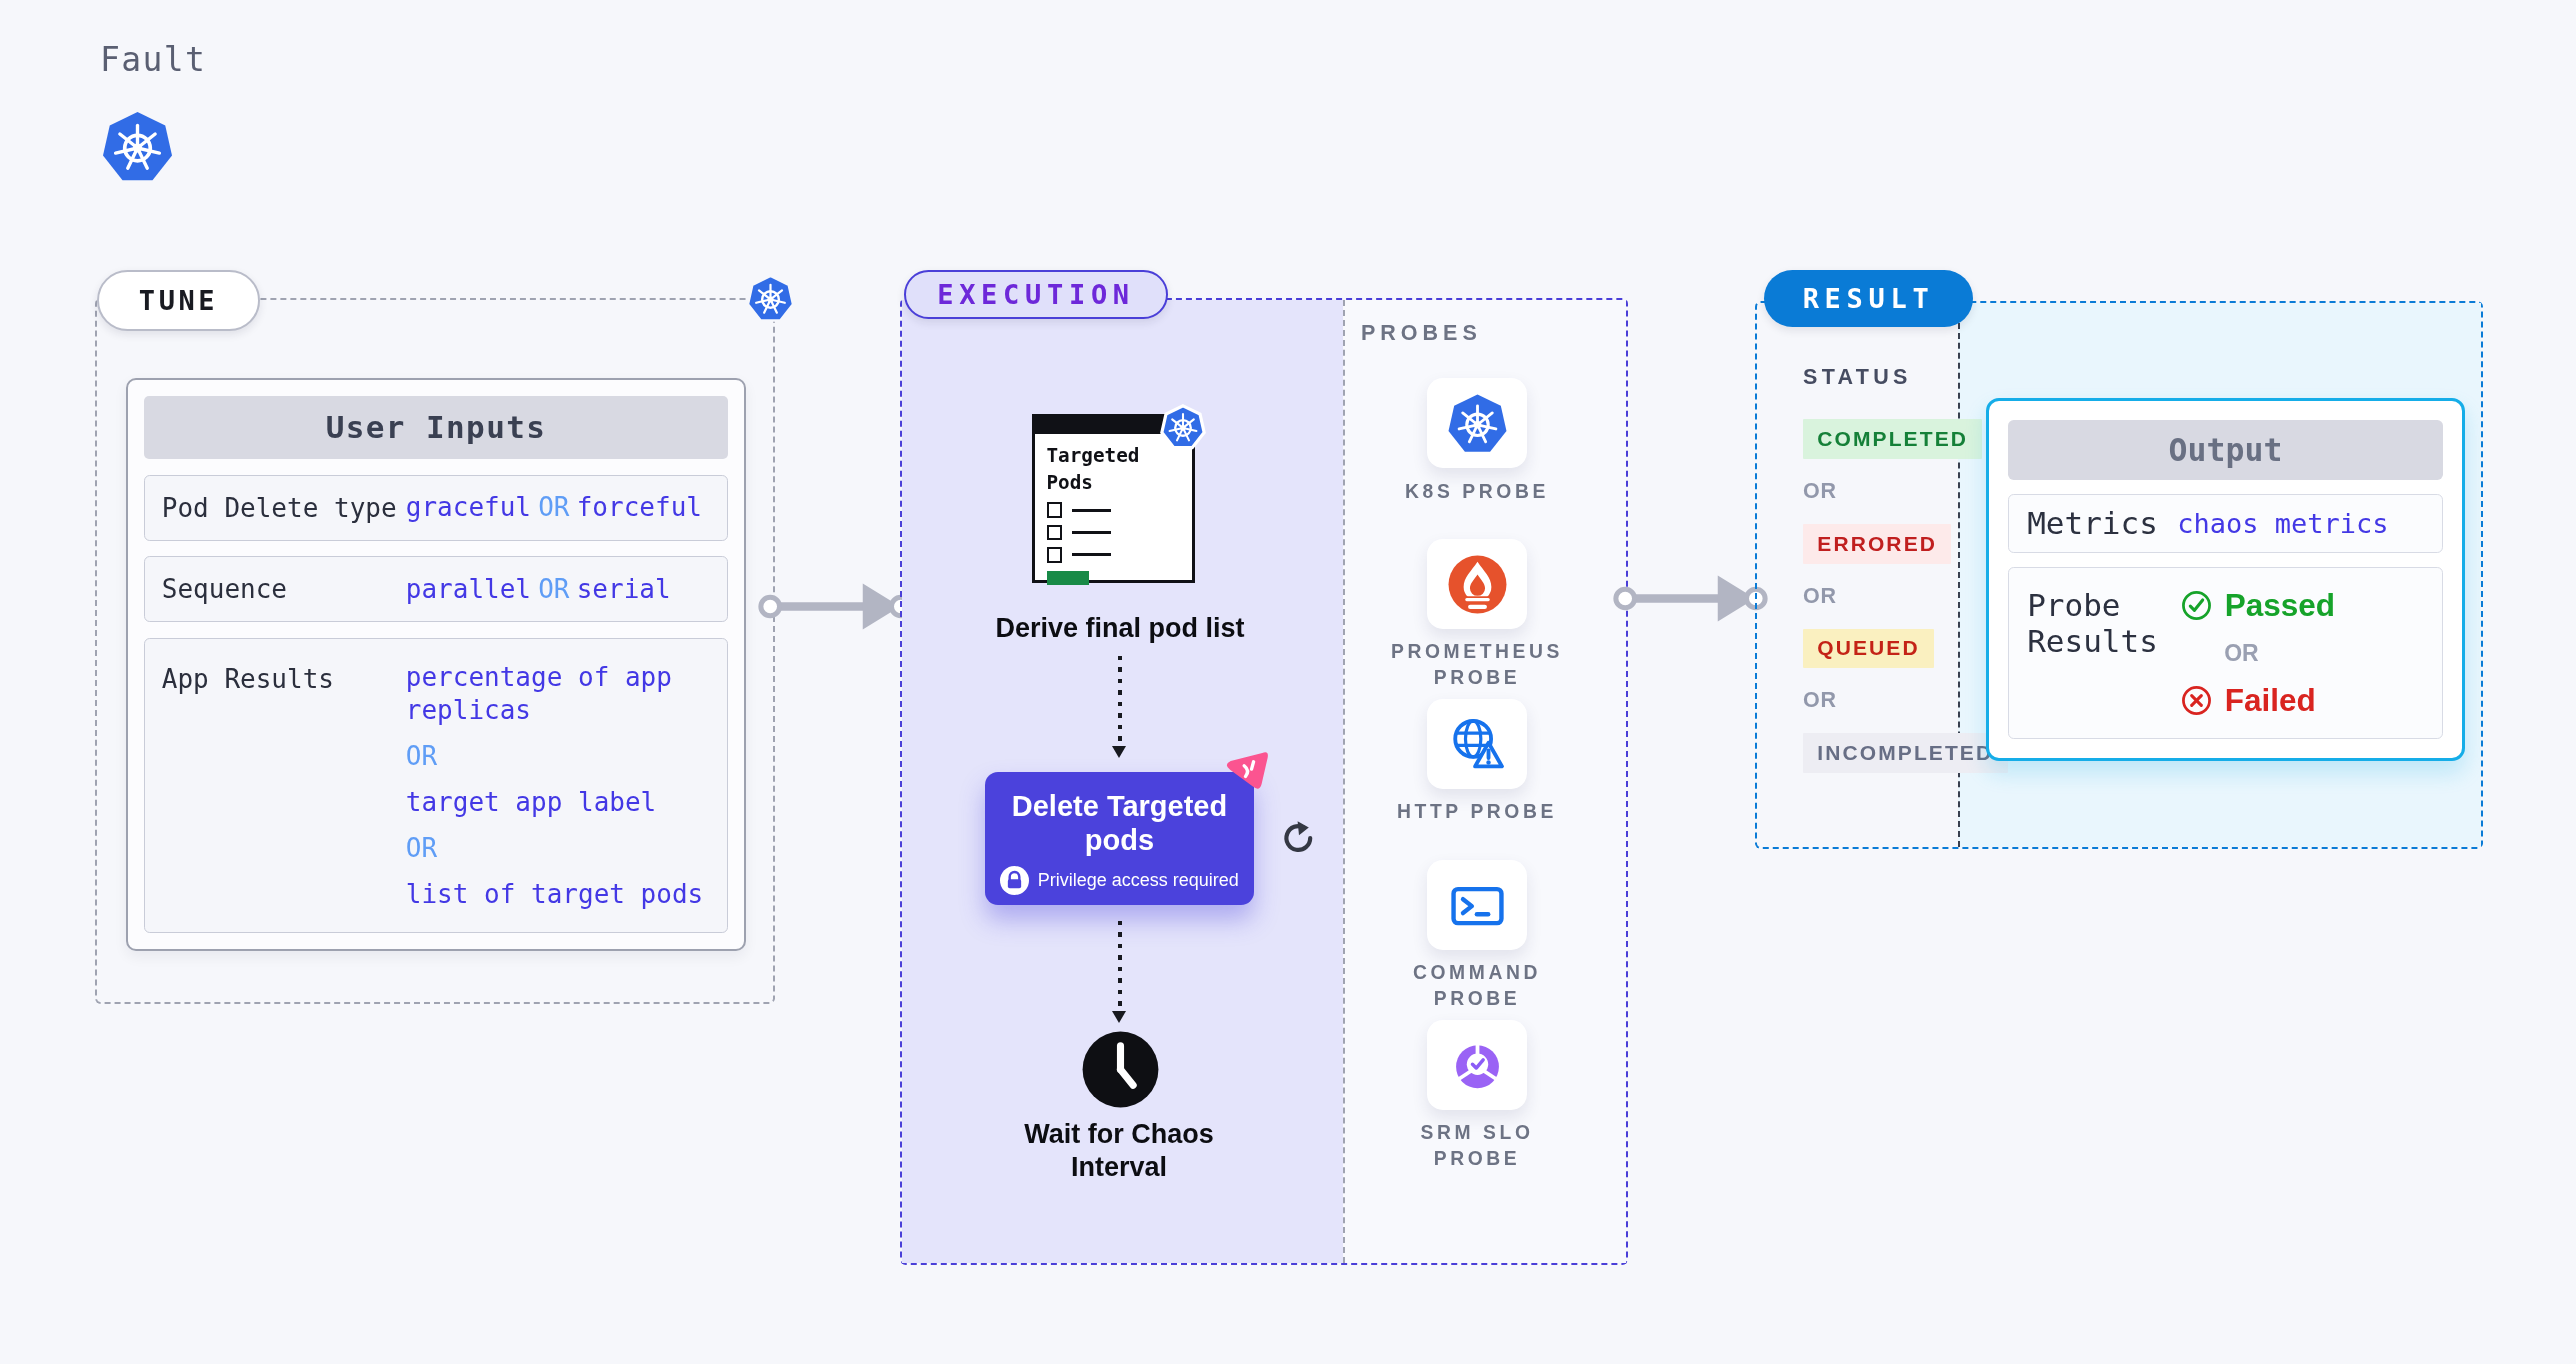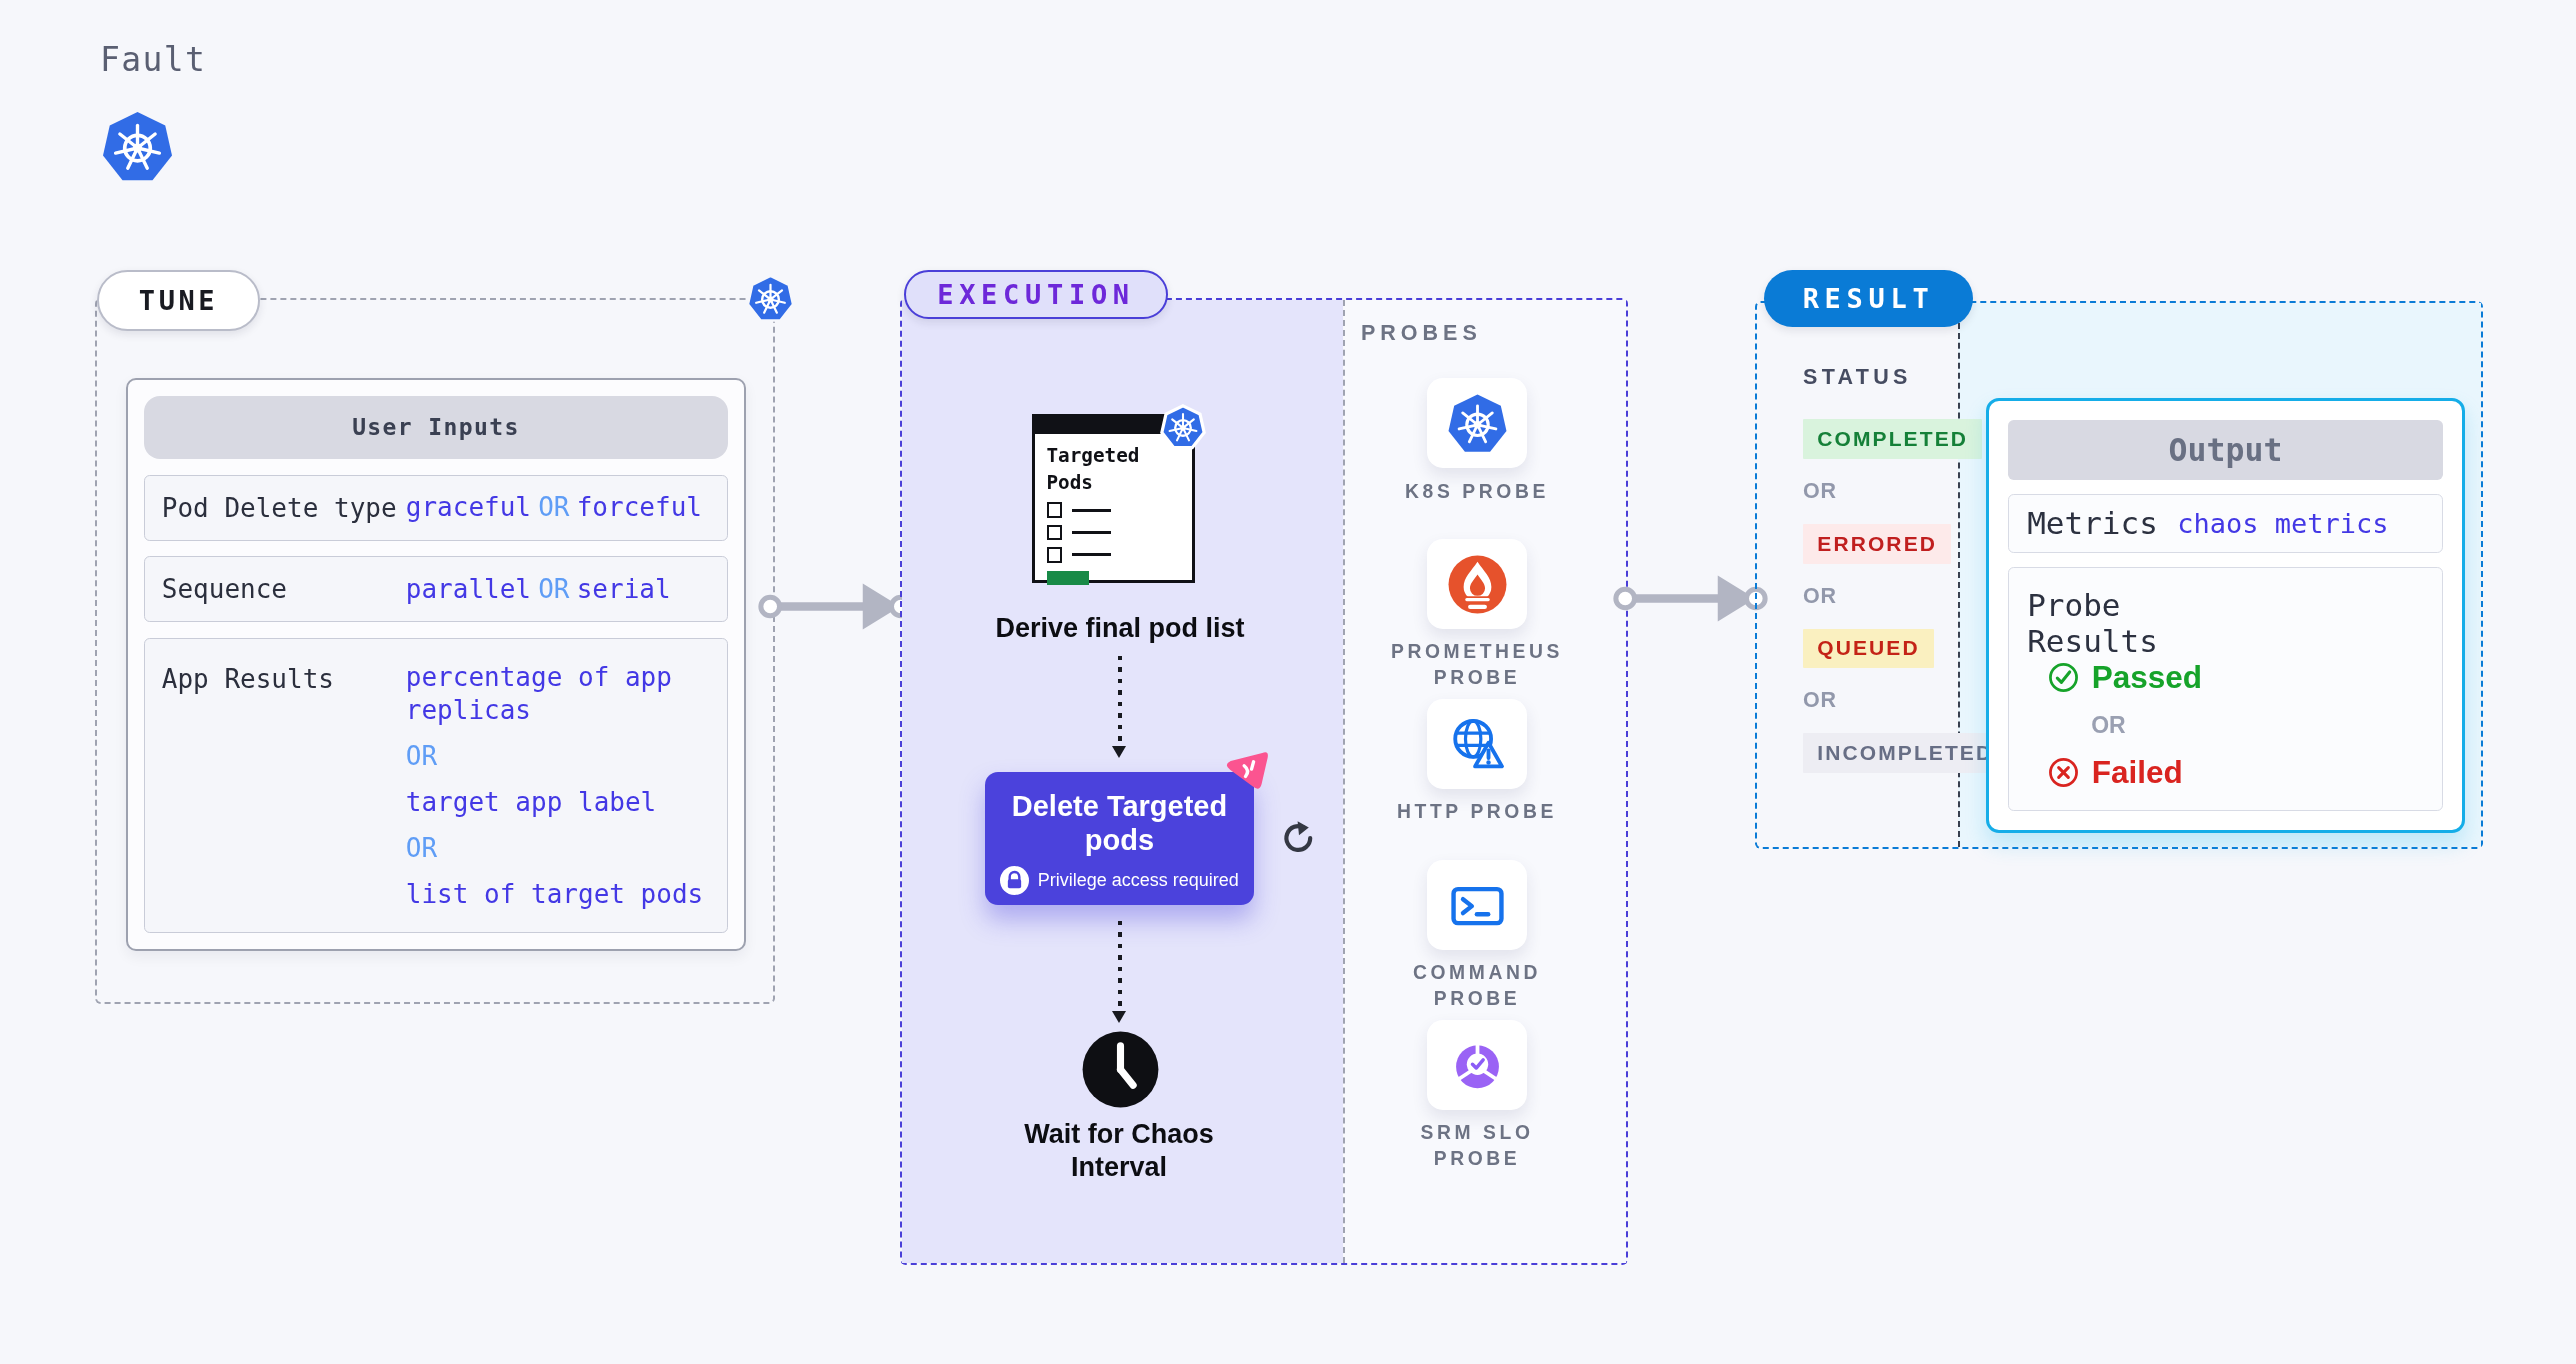--- a/index.html
+++ b/index.html
@@ -28,22 +28,22 @@
   .tune-pill{left:97px;top:270px;width:159px;height:57px;background:#fff;border:2.1px solid #b9bcc9;
              font-size:27px;letter-spacing:3.6px;color:#191b22;}
   .exec-pill{left:904px;top:270px;width:264px;height:49px;background:#e0e0fa;border:2.9px solid #4a3fd8;
              font-size:27px;letter-spacing:5.7px;color:#6d28d9;box-sizing:border-box;}
   .result-pill{left:1764px;top:270px;width:209px;height:57px;background:#0a7bd6;border:none;
              font-size:27px;letter-spacing:5.7px;color:#ffffff;}
 
   
   .ui-card{left:126px;top:378px;width:620px;background:#fcfcfe;border:2.9px solid #9da1af;border-radius:10px;
            padding:15.8px;box-sizing:border-box;box-shadow:0 5.7px 14.3px rgba(20,20,50,.06);}
-  .ui-header{height:63px;line-height:63px;background:#d8d9e2;border-radius:16px;text-align:center;
-             font-family:"DejaVu Sans Mono",monospace;font-weight:bold;font-size:23px;color:#3a4052;letter-spacing:1.4px;margin-bottom:15.8px;}
+  .ui-header{height:63px;line-height:63px;background:#d8d9e2;border-radius:5px;text-align:center;
+             font-family:"DejaVu Sans Mono",monospace;font-weight:bold;font-size:31px;color:#3a4052;letter-spacing:1.4px;margin-bottom:15.8px;}
   .ui-row{display:flex;align-items:center;min-height:66px;background:#f5f6fa;border:1.4px solid #c9ccd8;
           border-radius:5.7px;padding:0 17px;margin-bottom:15.8px;box-sizing:border-box;}
   .ui-row:last-child{margin-bottom:0;}
   .ui-row.tall{align-items:flex-start;padding-top:21.5px;padding-bottom:21.5px;}
   .ui-label{font-family:"DejaVu Sans Mono",monospace;font-size:26px;color:#2b2f3d;width:244px;flex:none;}
   .ui-value{font-family:"DejaVu Sans Mono",monospace;font-size:26px;line-height:33px;}
   .v{color:#4338e5;}
   .or-blue{color:#5f9df6;margin:0 7.2px;}
   .opt{display:block;color:#4338e5;}
   .opt + .opt-or{margin-top:13px;}
@@ -97,21 +97,21 @@
   .b-errored{background:#fdeaea;color:#c01f1f;}
   .b-queued{background:#faf0c0;color:#c42317;}
   .b-incompleted{background:#ededf3;color:#676e85;}
 
   .output-card{left:1986px;top:398px;width:479px;background:#fff;border:3.6px solid #15ade8;border-radius:13px;
                padding:18.6px;box-sizing:border-box;box-shadow:0 11.5px 21.5px rgba(21,173,232,.20);}
   .output-header{height:60px;line-height:60px;background:#d8d9e2;border-radius:5.7px;text-align:center;
                  font-family:"DejaVu Sans Mono",monospace;font-weight:bold;font-size:31.5px;color:#697083;}
   .output-row{border:1.4px solid #d8dbe5;border-radius:5.7px;background:#fbfcfe;margin-top:14.3px;
               display:flex;align-items:center;padding:0 18.6px;min-height:59px;box-sizing:border-box;}
-  .output-row.tall{align-items:flex-start;padding-top:18.6px;padding-bottom:18.6px;flex-direction:column;}
+  .output-row.tall{align-items:flex-start;padding-top:18.6px;padding-bottom:18.6px;}
   .out-label{font-family:"DejaVu Sans Mono",monospace;font-size:31px;line-height:36px;color:#2c3140;width:150px;flex:none;}
   .out-value{font-family:"DejaVu Sans Mono",monospace;font-size:27px;color:#4338e5;}
   .res-line{display:flex;align-items:center;gap:11.5px;}
   .res-passed{color:#16a32a;font-size:31.5px;font-weight:bold;}
   .res-failed{color:#d92420;font-size:31.5px;font-weight:bold;}
   .res-or{font-size:23px;font-weight:600;color:#9aa0b2;margin:15.8px 0 15.8px 44px;}
 </style>
 </head>
 <body>
 

